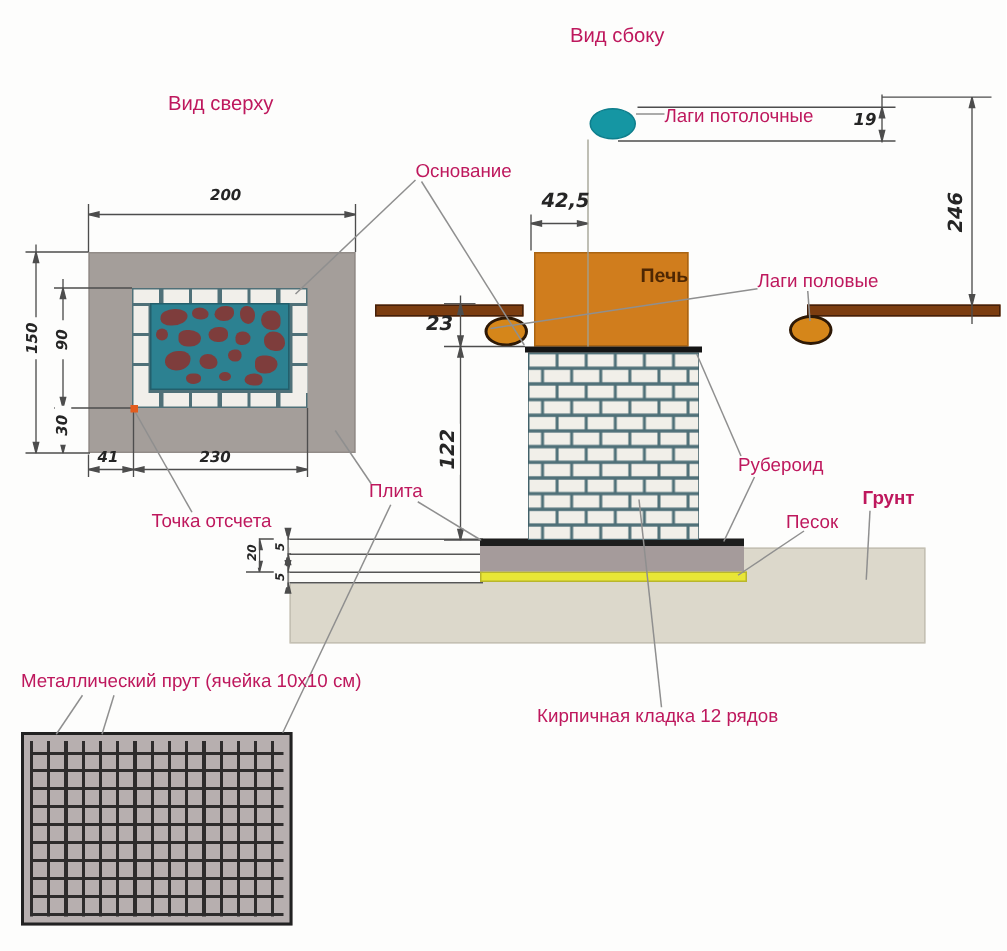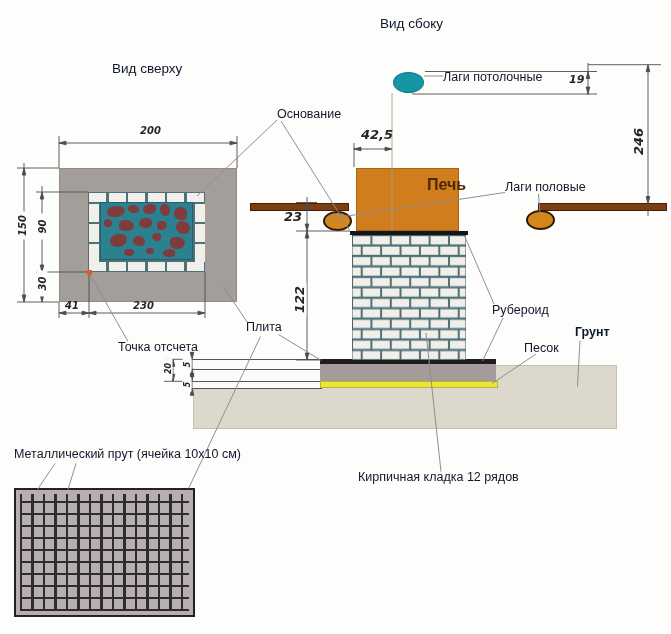--- a/index.html
+++ b/index.html
@@ -1,18 +1,18 @@
 <!DOCTYPE html>
 <html><head>
 <meta charset="utf-8">
 <style>
   html,body{margin:0;padding:0;background:#ffffff;}
   .canvas{position:relative;width:671px;height:634px;background:#fdfdfc;overflow:hidden;
           font-family:"Liberation Sans",sans-serif;color:#1f1f1f;}
-  .lbl{position:absolute;font-size:12.5px;white-space:nowrap;z-index:6;color:#0f172a;}
+  .lbl{position:absolute;font-size:12.5px;white-space:nowrap;z-index:6;color:#be185d;}
   .dim{position:absolute;font-family:"DejaVu Sans",sans-serif;font-style:italic;font-weight:600;
        color:#252525;z-index:6;white-space:nowrap;}
   .rot{transform:rotate(-90deg);background:#fdfdfc;padding:0 1px;text-align:center;}
   .brk{position:absolute;background:#f1efea;z-index:3;}
   .st{position:absolute;background:#7e3d3c;z-index:3;}
   svg.overlay{position:absolute;left:0;top:0;z-index:5;}
   .shape{position:absolute;}
 </style>
 </head>
 <body>
@@ -213,27 +213,27 @@
       <line x1="55" y1="463.5" x2="37.5" y2="489.5"></line>
       <line x1="76" y1="463.5" x2="68" y2="489.5"></line>
     </g>
   </svg>
 
   <div class="lbl" style="left:380px;top:16px;font-size:13.5px;">Вид сбоку</div>
   <div class="lbl" style="left:112px;top:61px;font-size:13.5px;">Вид сверху</div>
 
   <div class="lbl" style="left:277px;top:107px;">Основание</div>
   <div class="lbl" style="left:443px;top:70px;">Лаги потолочные</div>
-  <div class="lbl" style="left:410px;top:176px;font-weight:bold;color:#4e2703;font-size:16px;z-index:6;padding-left:17px;">Печь</div>
+  <div class="lbl" style="left:410px;top:176px;font-weight:bold;color:#4e2703;font-size:13px;z-index:6;padding-left:17px;">Печь</div>
   <div class="lbl" style="left:505px;top:180px;">Лаги половые</div>
   <div class="lbl" style="left:492px;top:303px;">Рубероид</div>
   <div class="lbl" style="left:524px;top:341px;">Песок</div>
   <div class="lbl" style="left:575px;top:325px;font-weight:bold;">Грунт</div>
   <div class="lbl" style="left:246px;top:320px;">Плита</div>
-  <div class="lbl" style="left:118px;top:340px;text-align:right;">Точка отсчета</div>
+  <div class="lbl" style="left:101px;top:340px;text-align:right;">Точка отсчета</div>
   <div class="lbl" style="left:14px;top:447px;">Металлический прут (ячейка 10х10 см)</div>
   <div class="lbl" style="left:358px;top:470px;font-weight:normal;">Кирпичная кладка 12 рядов</div>
 
   <div class="dim" style="left:140px;top:125px;font-size:10px;">200</div>
   <div class="dim rot" style="left:8px;top:220px;width:26px;font-size:10px;">150</div>
   <div class="dim rot" style="left:29px;top:221px;width:24px;font-size:10px;">90</div>
   <div class="dim rot" style="left:29px;top:278px;width:24px;font-size:10px;">30</div>
   <div class="dim" style="left:65px;top:300px;font-size:10px;">41</div>
   <div class="dim" style="left:133px;top:300px;font-size:10px;">230</div>
   <div class="dim" style="left:361px;top:127px;font-size:13px;">42,5</div>

